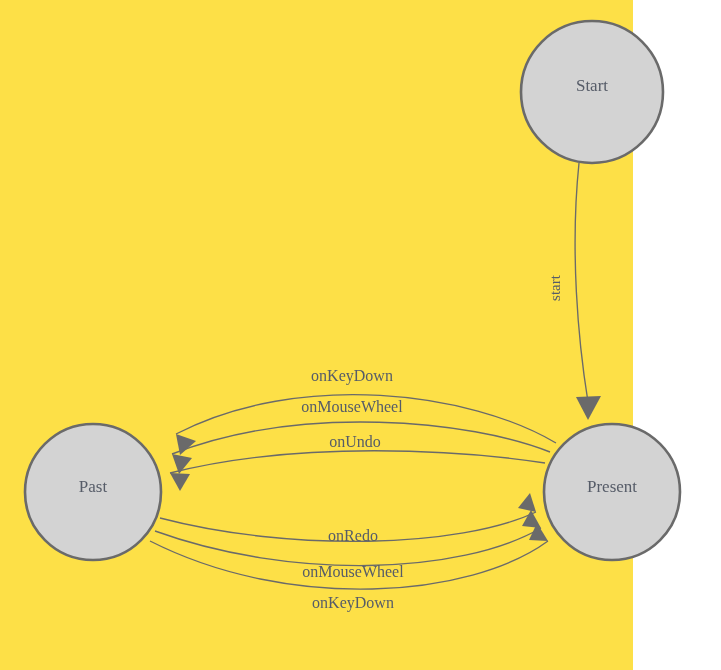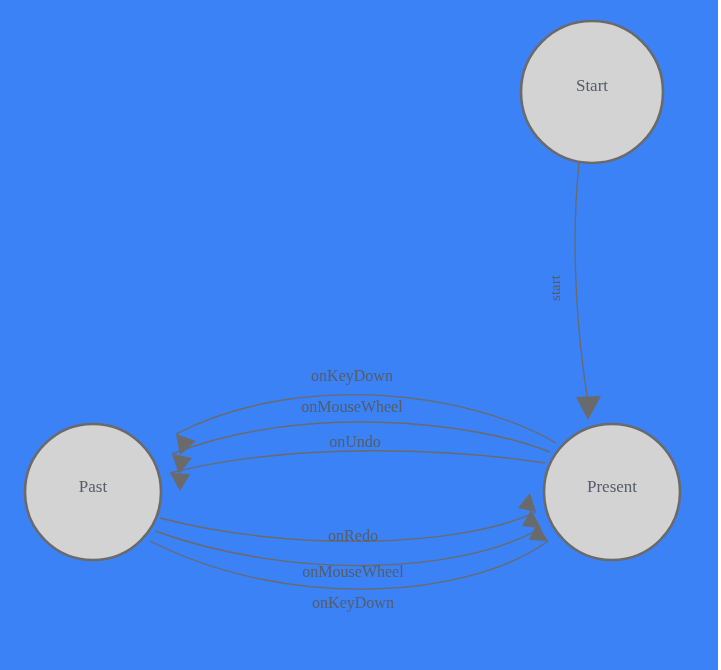--- a/index.html
+++ b/index.html
@@ -8,23 +8,23 @@
     background: #ffffff;
   }
   body {
     width: 721px;
     height: 670px;
     font-family: "Liberation Serif", "DejaVu Serif", serif;
     overflow: hidden;
   }
   #diagram-root {
     position: relative;
-    width: 718px;
+    width: 633px;
     height: 670px;
-    background: #3b82f6;
+    background: #fde047;
     text-decoration: underline;
   }
   svg#graph {
     position: absolute;
     top: 0;
     left: 0;
     width: 721px;
     height: 670px;
     display: block;
   }

